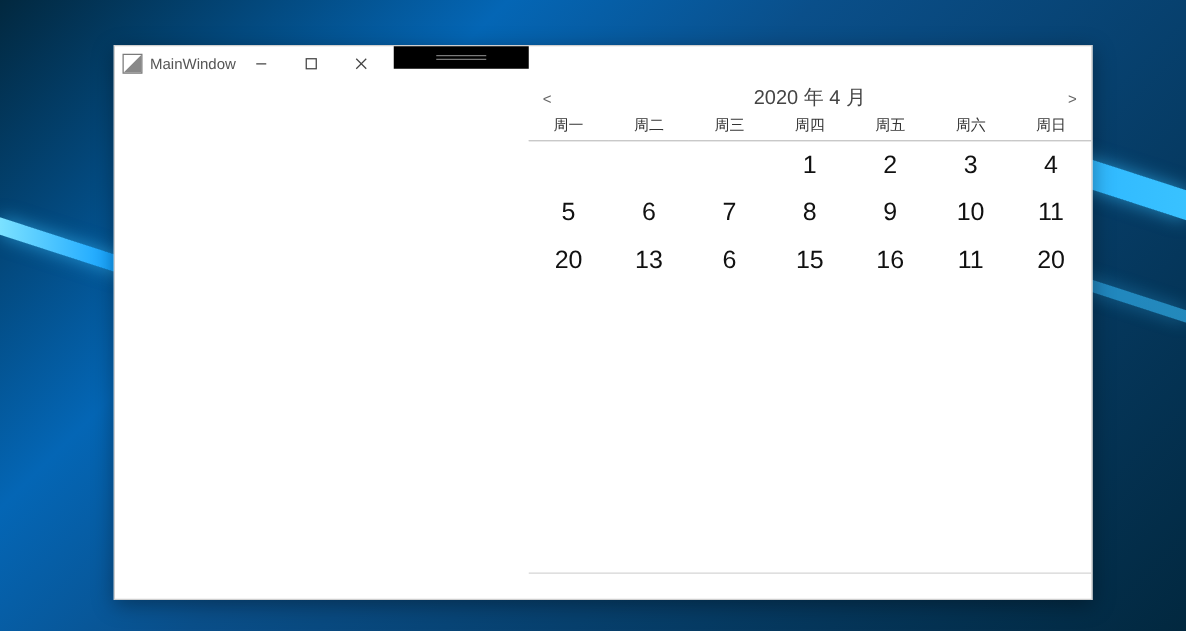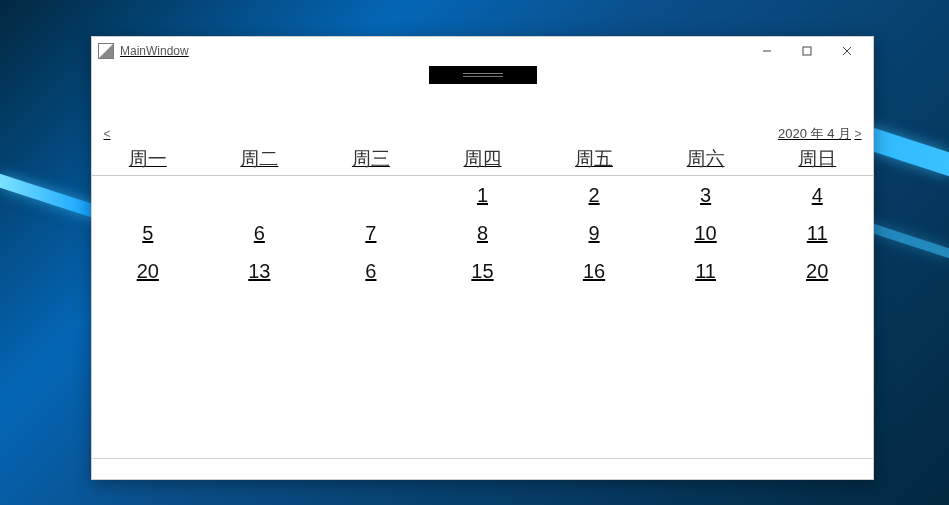--- a/index.html
+++ b/index.html
@@ -8,43 +8,43 @@
     background:linear-gradient(135deg,#02283f 0%,#0466b5 28%,#0a4f8a 45%,#02283f 100%);}
   
   .streak{position:absolute;background:linear-gradient(90deg,#1aa3ff,#39c2ff);
     transform:skewY(18deg);box-shadow:0 0 14px rgba(56,194,255,.6);}
   .s1{right:0;top:110px;width:260px;height:24px;}
   .s2{left:0;top:190px;width:100px;height:14px;background:linear-gradient(90deg,#7be1ff,#0a9dff);}
   .s3{right:0;top:180px;width:420px;height:10px;opacity:.6;}
   
   .window{position:absolute;left:91px;top:36px;width:781px;height:442px;
     background:#fff;border:1px solid #cfcfcf;box-shadow:0 4px 16px rgba(0,0,0,.35);
-    display:flex;flex-direction:column;text-decoration:underline;}
+    display:flex;flex-direction:row;}
   .titlebar{height:28px;display:flex;align-items:center;padding:0 6px;
     font-size:12px;color:#555;border-bottom:1px solid transparent;}
   .titlebar .appicon{width:14px;height:14px;border:1px solid #7a7a7a;
     background:linear-gradient(135deg,#fff 48%,#888 52%);margin-right:6px;}
   .titlebar .title{flex:0 0 auto;}
   .titlebar .spacer{flex:1;}
   .winbtn{width:40px;height:28px;display:flex;align-items:center;justify-content:center;
     color:#444;font-size:13px;}
 
   .toolbar{height:28px;display:flex;justify-content:center;align-items:flex-start;}
   .blackbar{width:108px;height:18px;background:#000;display:flex;flex-direction:column;
     justify-content:center;gap:2px;align-items:center;}
   .blackbar span{display:block;width:40px;height:1px;background:#7a7a7a;}
 
   .client{flex:1;display:flex;flex-direction:column;border-top:1px solid transparent;}
   .monthrow{display:flex;align-items:center;padding:30px 8px 0 8px;font-size:12px;color:#444;}
   .monthrow .navbtn{width:14px;text-align:center;color:#666;}
-  .monthrow .monthlabel{flex:1;text-align:right;font-size:13px;}
+  .monthrow .monthlabel{flex:1;text-align:center;font-size:16px;}
 
   .grid{flex:1;padding:0 0 2px 0;}
   table{width:100%;border-collapse:collapse;table-layout:fixed;}
-  thead td{font-size:19px;color:#333;text-align:center;padding:3px 0 3px 0;
+  thead td{font-size:12px;color:#333;text-align:center;padding:3px 0 3px 0;
     border-bottom:1px solid #c9c9c9;}
   tbody td{font-size:20px;text-align:center;height:36px;vertical-align:middle;
     color:#111;}
   .statusbar{height:20px;border-top:1px solid #d5d5d5;}
 </style>
 </head>
 <body>
 
 <div class="desktop">
   <div class="streak s1"></div>

